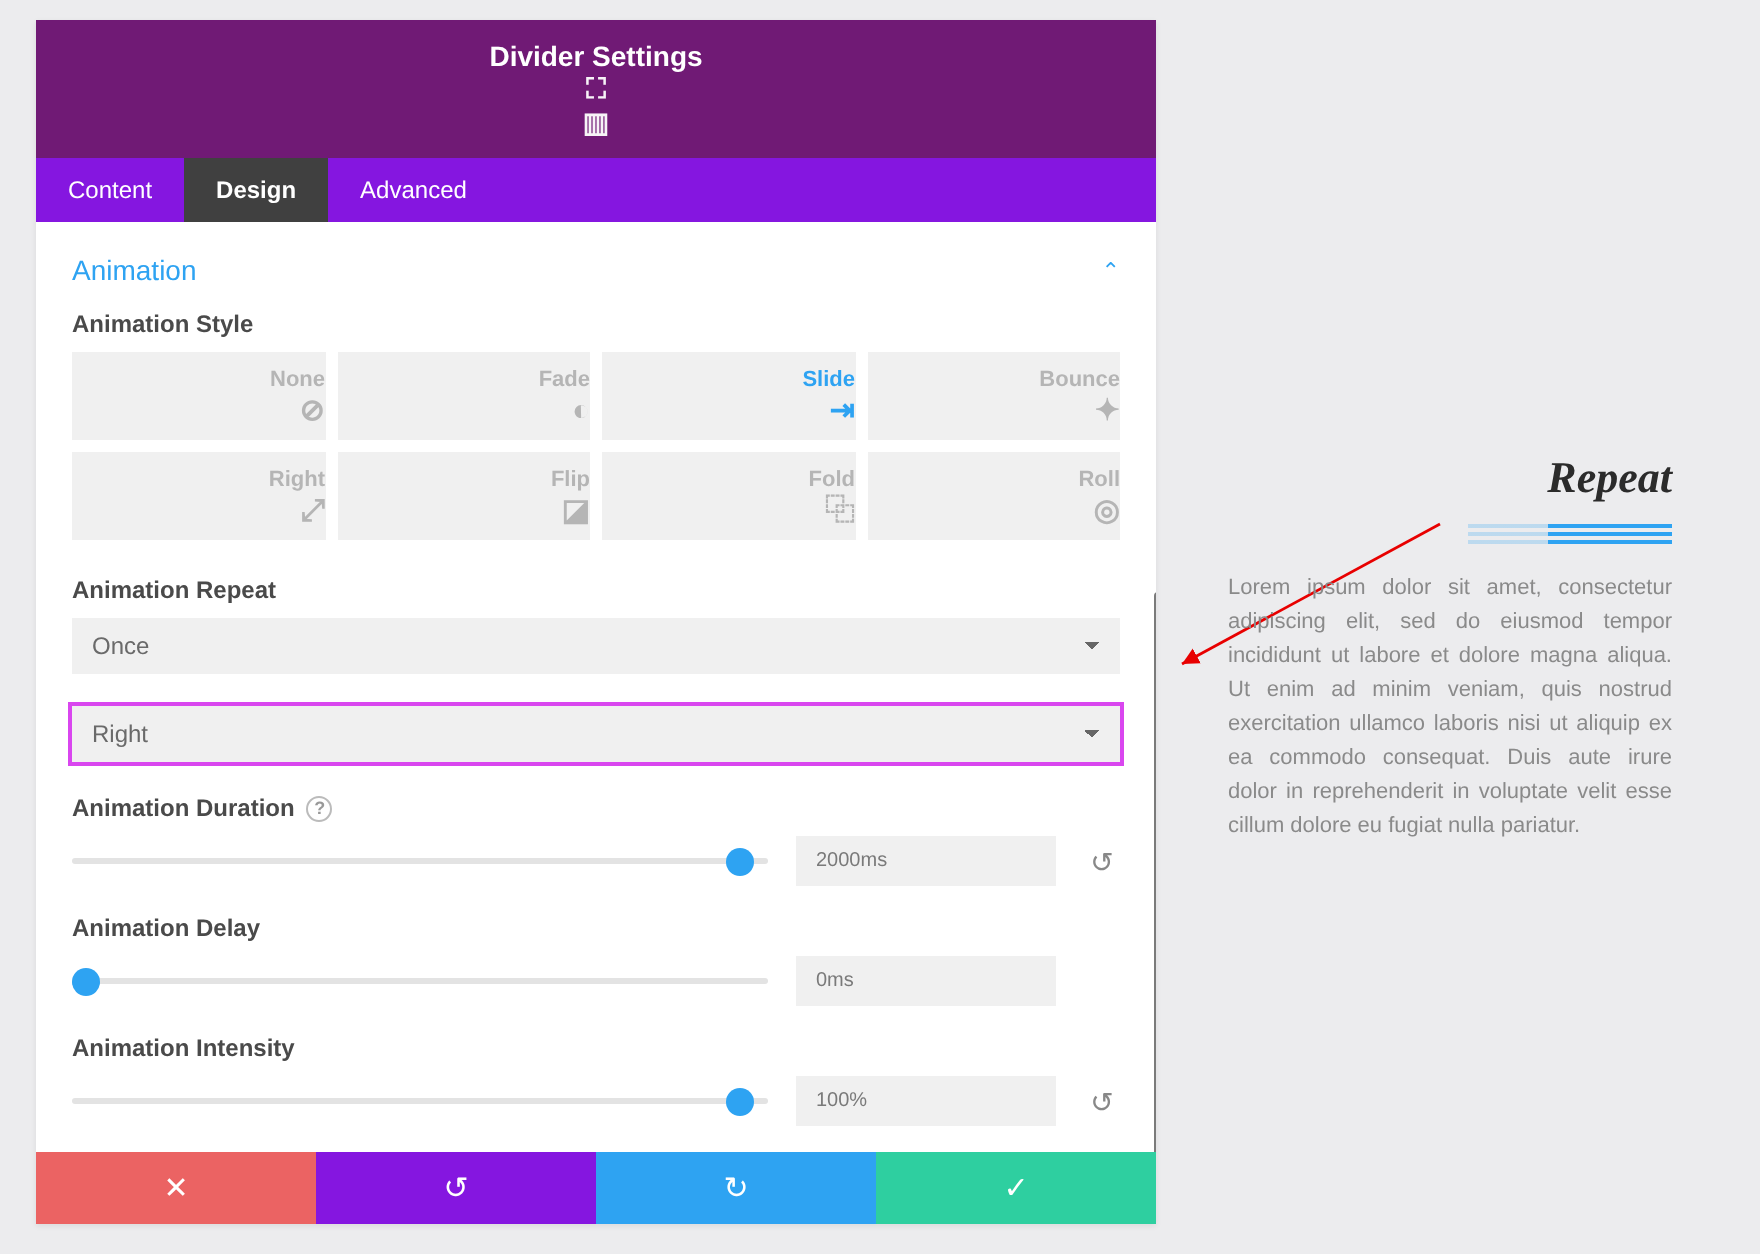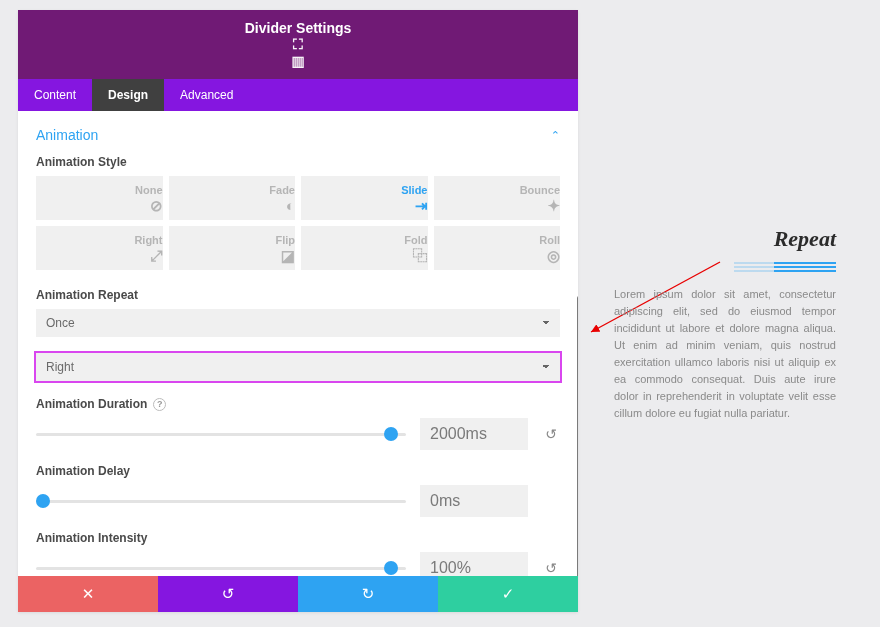--- a/index.html
+++ b/index.html
@@ -155,23 +155,23 @@
   .slider-thumb {
     position: absolute;
     top: 50%;
     width: 14px; height: 14px;
     background: #2ea3f2;
     border-radius: 50%;
     transform: translate(-50%, -50%);
     cursor: pointer;
   }
   .slider-val {
-    width: 108px;
+    width: 130px;
     background: #f0f0f0;
-    font-size: 16px;
+    font-size: 10px;
     color: #7a7a7a;
     padding: 7px 10px;
     border: none;
   }
   .reset {
     width: 18px;
     text-align: center;
     font-size: 14px;
     color: #888;
     cursor: pointer;

